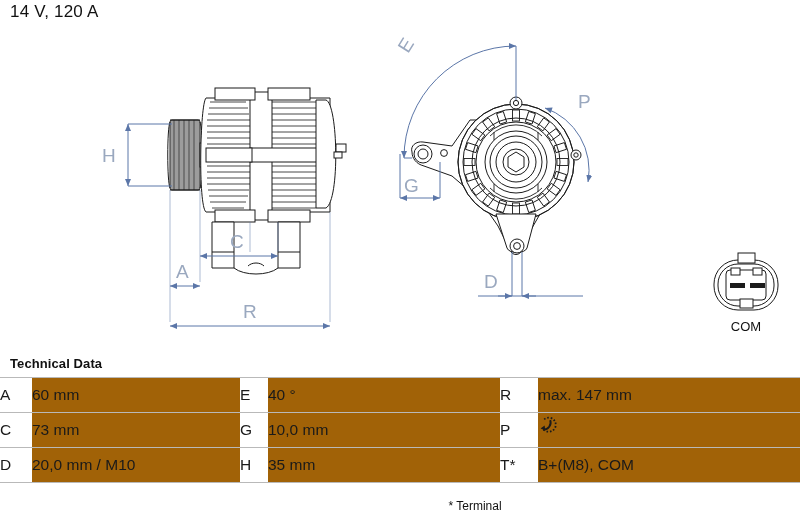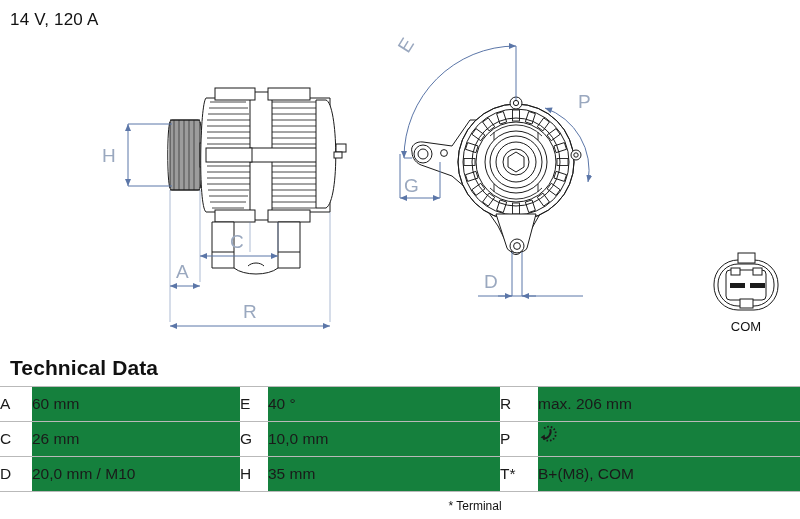--- a/index.html
+++ b/index.html
@@ -13,21 +13,21 @@
     font-family: "Liberation Sans", sans-serif;
     color: #1a1a1a;
     overflow: hidden;
     position: relative;
   }
 
   
   .spec-title {
     position: absolute;
     left: 10px;
-    top: 10px;
+    top: 2px;
     font-size: 17px;
     font-weight: 400;
     letter-spacing: 0.2px;
     color: #111;
     white-space: nowrap;
   }
 
   
   .drawing-area {
     position: absolute;
@@ -41,21 +41,21 @@
   }
 
   
   .tech-section {
     position: absolute;
     left: 0;
     top: 356px;
     width: 800px;
   }
   .tech-heading {
-    font-size: 21px;
+    font-size: 13px;
     font-weight: bold;
     color: #111;
     padding: 0 0 6px 10px;
     letter-spacing: 0.1px;
   }
   table.tech-table {
     width: 800px;
     border-collapse: collapse;
     table-layout: fixed;
     font-size: 15.5px;
@@ -70,21 +70,21 @@
     vertical-align: middle;
     line-height: 34px;
     white-space: nowrap;
   }
   td.key-cell {
     background: #ffffff;
     padding-left: 11px;
     width: 28px;
   }
   td.val-cell {
-    background: #15803d;
+    background: #a16207;
     padding-left: 10px;
   }
   
   .c-k1 { width: 32px; }
   .c-v1 { width: 208px; }
   .c-k2 { width: 28px; }
   .c-v2 { width: 232px; }
   .c-k3 { width: 38px; }
   .c-v3 { width: 262px; }
 
@@ -412,25 +412,25 @@
       <col class="c-k3">
         <col class="c-v3">
     </colgroup>
     <tbody>
       <tr>
         <td class="key-cell">A</td>
         <td class="val-cell">60 mm</td>
         <td class="key-cell">E</td>
         <td class="val-cell">40 °</td>
         <td class="key-cell">R</td>
-        <td class="val-cell">max. 206 mm</td>
+        <td class="val-cell">max. 147 mm</td>
       </tr>
       <tr>
         <td class="key-cell">C</td>
-        <td class="val-cell">26 mm</td>
+        <td class="val-cell">73 mm</td>
         <td class="key-cell">G</td>
         <td class="val-cell">10,0 mm</td>
         <td class="key-cell">P</td>
         <td class="val-cell">
           <span class="rotation-icon">
             <svg width="20" height="20" viewBox="0 0 20 20" xmlns="http://www.w3.org/2000/svg">
               <path d="M6.2,4.4 A7,7 0 1 1 4.4,12.6" fill="none" stroke="#1b1b1b" stroke-width="1.8" stroke-dasharray="1.6 1.8"></path>
               <path d="M12.2,5.2 A7,7 0 0 1 5.2,14.6" fill="none" stroke="#1b1b1b" stroke-width="1.9"></path>
               <polygon points="6.6,10.4 2.6,13.4 7.3,15.6" fill="#1b1b1b"></polygon>
             </svg>

